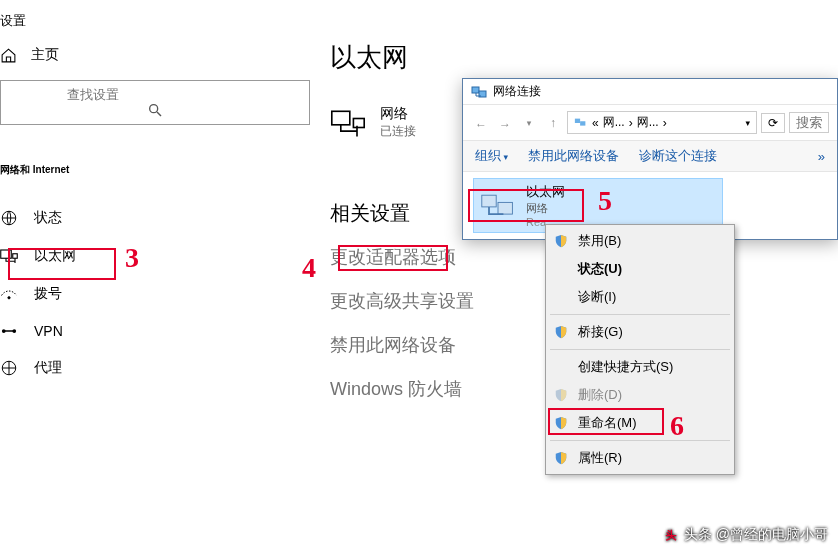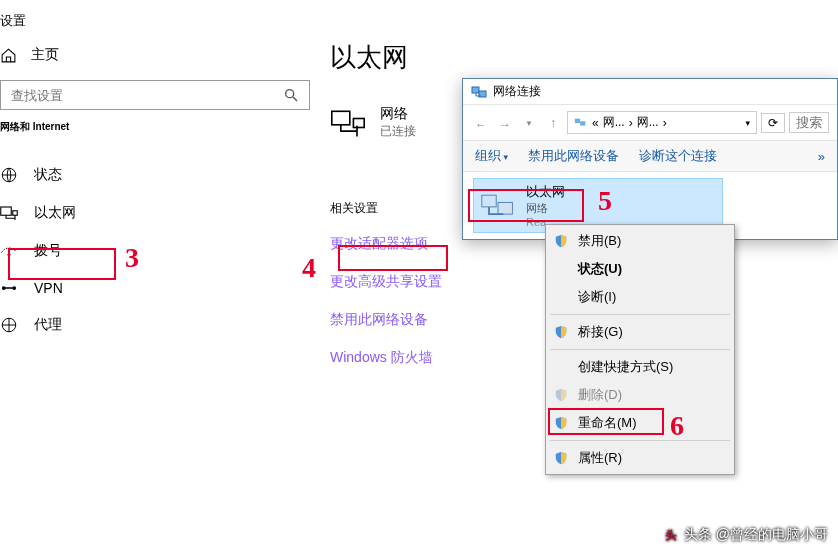--- a/index.html
+++ b/index.html
@@ -3,35 +3,35 @@
 <meta charset="utf-8">
 <style>
 * { margin: 0; padding: 0; box-sizing: border-box; font-family: "Microsoft YaHei", "Segoe UI", sans-serif; }
 body { background: #fff; width: 838px; height: 550px; overflow: hidden; position: relative; }
 
 .settings-app { display: flex; height: 100%; }
 .sidebar { width: 310px; padding: 12px 0; }
 .settings-title { font-size: 13px; color: #000; margin-bottom: 16px; }
 .home-row { display: flex; align-items: center; gap: 14px; margin-bottom: 16px; }
 .home-row span { font-size: 14px; }
-.search-box { display: flex; align-items: center; border: 1px solid #999; padding: 6px 10px; margin-bottom: 10px; }
+.search-box { display: flex; align-items: center; border: 1px solid #999; padding: 6px 10px; margin-bottom: 38px; flex-direction: column; }
 .search-box input { border: none; outline: none; flex: 1; font-size: 13px; background: transparent; }
 .search-icon-svg { width: 16px; height: 16px; }
 .category-header { font-size: 10px; font-weight: 600; margin-bottom: 22px; }
 .nav-item { display: flex; align-items: center; gap: 16px; padding: 10px 0; font-size: 14px; cursor: pointer; }
 .nav-item .icon { width: 18px; display: flex; justify-content: center; }
 
 .main { padding: 40px 20px; }
 .main h1 { font-size: 26px; font-weight: 400; margin-bottom: 30px; }
 .network-status { display: flex; align-items: center; gap: 14px; margin-bottom: 60px; }
 .eth-icon { width: 36px; height: 28px; }
 .network-name { font-size: 14px; }
 .network-state { font-size: 12px; color: #666; }
-.related-header { font-size: 12px; margin-bottom: 18px; }
-.link { color: #8b5cf6; font-size: 14px; margin-bottom: 20px; cursor: pointer; display: block; }
+.related-header { font-size: 20px; margin-bottom: 18px; }
+.link { color: #737373; font-size: 18px; margin-bottom: 20px; cursor: pointer; display: block; }
 
 
 .explorer-window { position: absolute; left: 462px; top: 78px; width: 376px; border: 1px solid #5a7ea8; background: #fff; box-shadow: 0 4px 16px rgba(0,0,0,.3); }
 .explorer-title { display: flex; align-items: center; gap: 6px; padding: 4px 8px; font-size: 12px; border-bottom: 1px solid #e5e5e5; }
 .explorer-toolbar { display: flex; align-items: center; gap: 4px; padding: 6px 8px; font-size: 12px; border-bottom: 1px solid #e5e5e5; }
 .nav-btn { width: 20px; height: 20px; display: flex; align-items: center; justify-content: center; color: #888; cursor: pointer; }
 .breadcrumb { display: flex; align-items: center; gap: 4px; border: 1px solid #ccc; padding: 2px 6px; flex: 1; font-size: 12px; }
 .refresh-btn { border: 1px solid #ccc; padding: 2px 6px; cursor: pointer; }
 .search-exp { border: 1px solid #ccc; padding: 2px 6px; width: 40px; }
 .command-bar { display: flex; align-items: center; gap: 20px; padding: 6px 12px; font-size: 13px; color: #1a5ba8; background: #f7f7f7; border-bottom: 1px solid #e5e5e5; }

